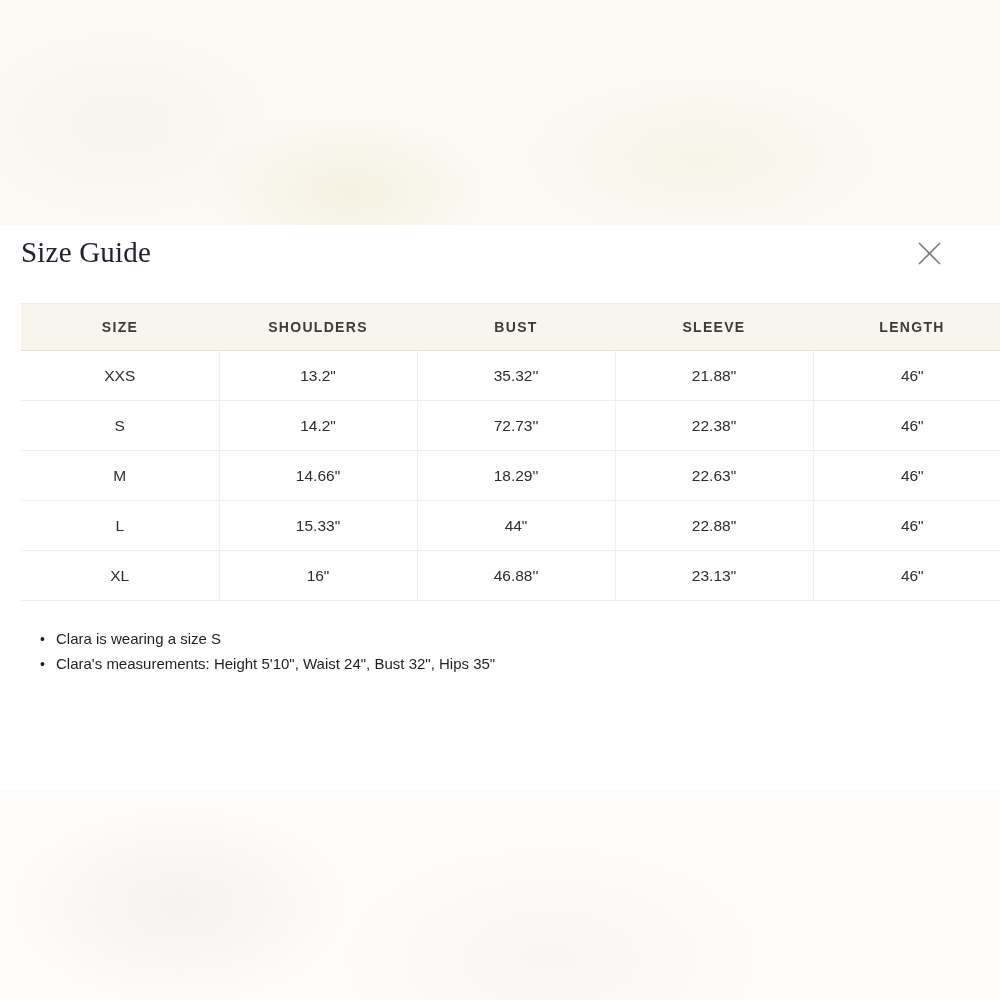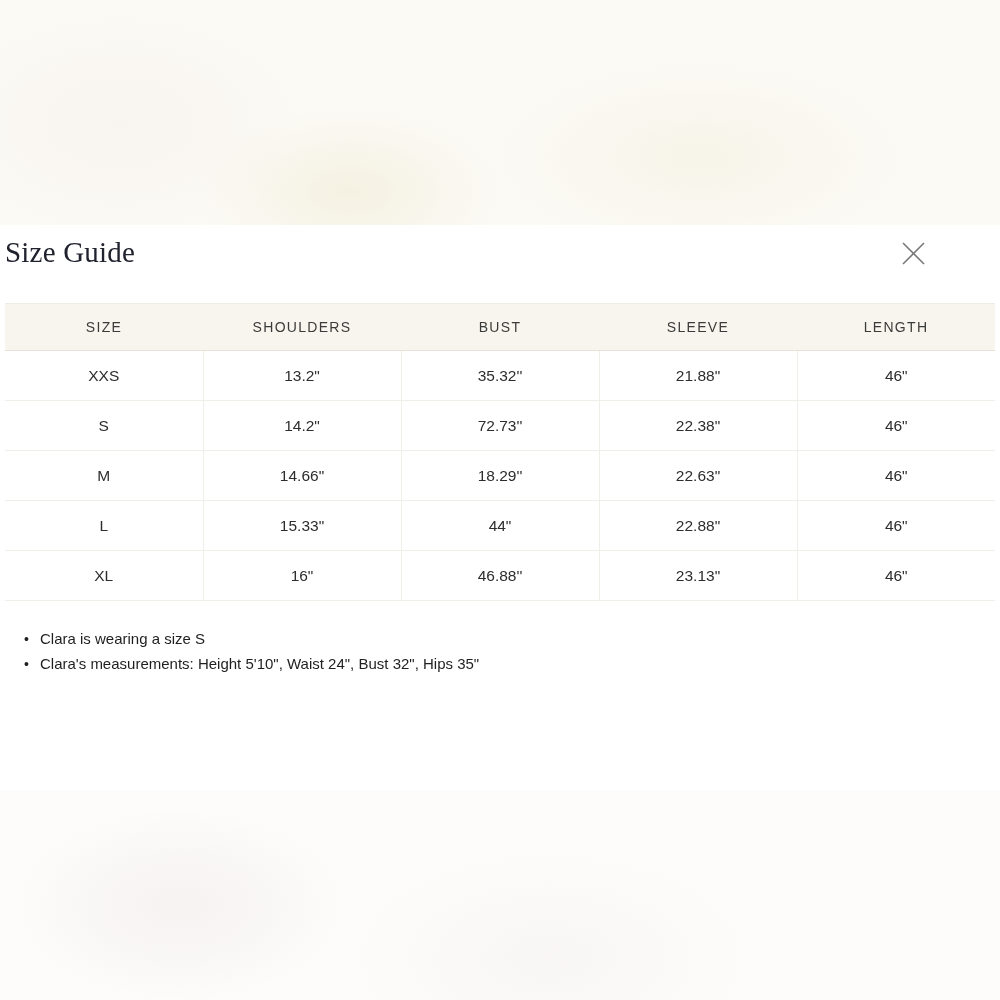--- a/index.html
+++ b/index.html
@@ -16,42 +16,42 @@
       #fbfaf5;
   }
   .backdrop-bottom{
     position:absolute;top:790px;left:0;width:1000px;height:210px;
     background:
       radial-gradient(240px 140px at 18% 55%, rgba(242,238,236,.7), rgba(242,238,236,0) 70%),
       radial-gradient(300px 160px at 55% 80%, rgba(246,243,240,.6), rgba(246,243,240,0) 70%),
       #fdfcfb;
   }
   .modal{
-    position:absolute;top:225px;left:0;width:932px;height:565px;
+    position:absolute;top:225px;left:16px;width:932px;height:565px;
     background:#ffffff;
   }
   .modal-header{
     display:flex;justify-content:space-between;align-items:flex-start;
     padding:11px 3px 0 5px;height:43px;box-sizing:border-box;
   }
   .modal-title{
     font-family:"Liberation Serif",serif;
     font-size:29px;line-height:32px;font-weight:400;
     color:#20222e;letter-spacing:.2px;
   }
   .close-btn{
     background:none;border:none;padding:2px;margin-top:2px;cursor:pointer;line-height:0;
   }
   .size-table{
     width:990px;margin:35px 5px 0 5px;
     border-collapse:collapse;table-layout:fixed;
   }
   .size-table thead th{
     height:44px;background:#f7f5ed;
-    font-size:14px;font-weight:400;letter-spacing:1.3px;
+    font-size:14px;font-weight:700;letter-spacing:1.3px;
     color:#3b3b3b;text-align:center;
     border-top:1px solid #eeece4;
     border-bottom:1px solid #e5e2d7;
   }
   .size-table tbody td{
     height:47px;text-align:center;vertical-align:middle;
     font-size:15.5px;color:#2d2d2d;
     border-bottom:1px solid #f0eee8;
     background:#ffffff;
   }

